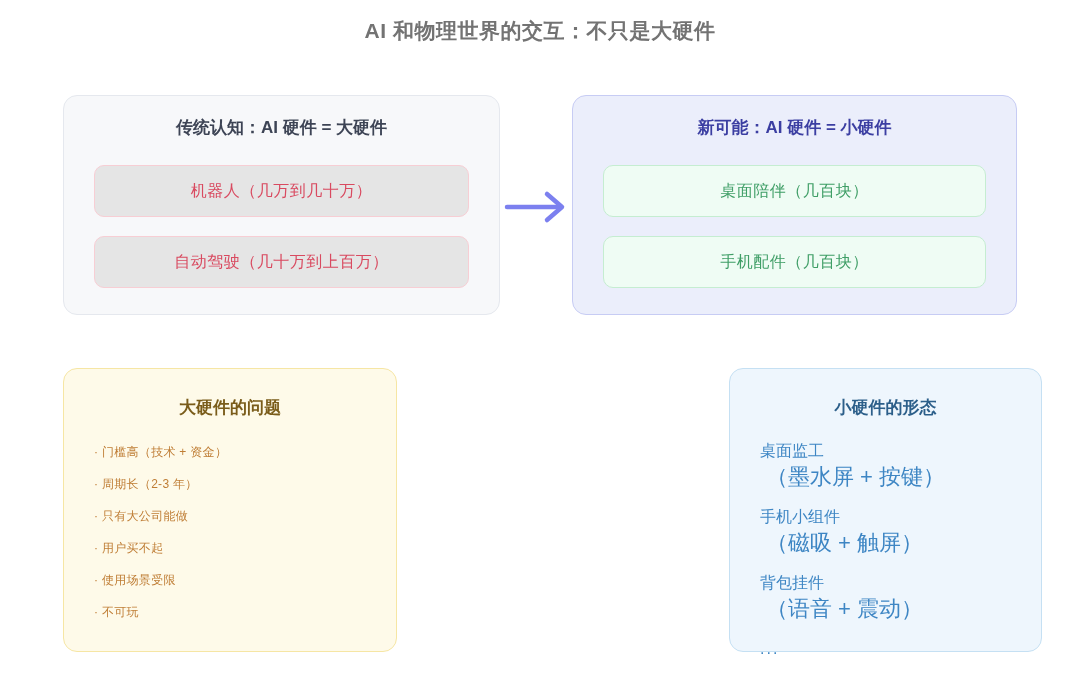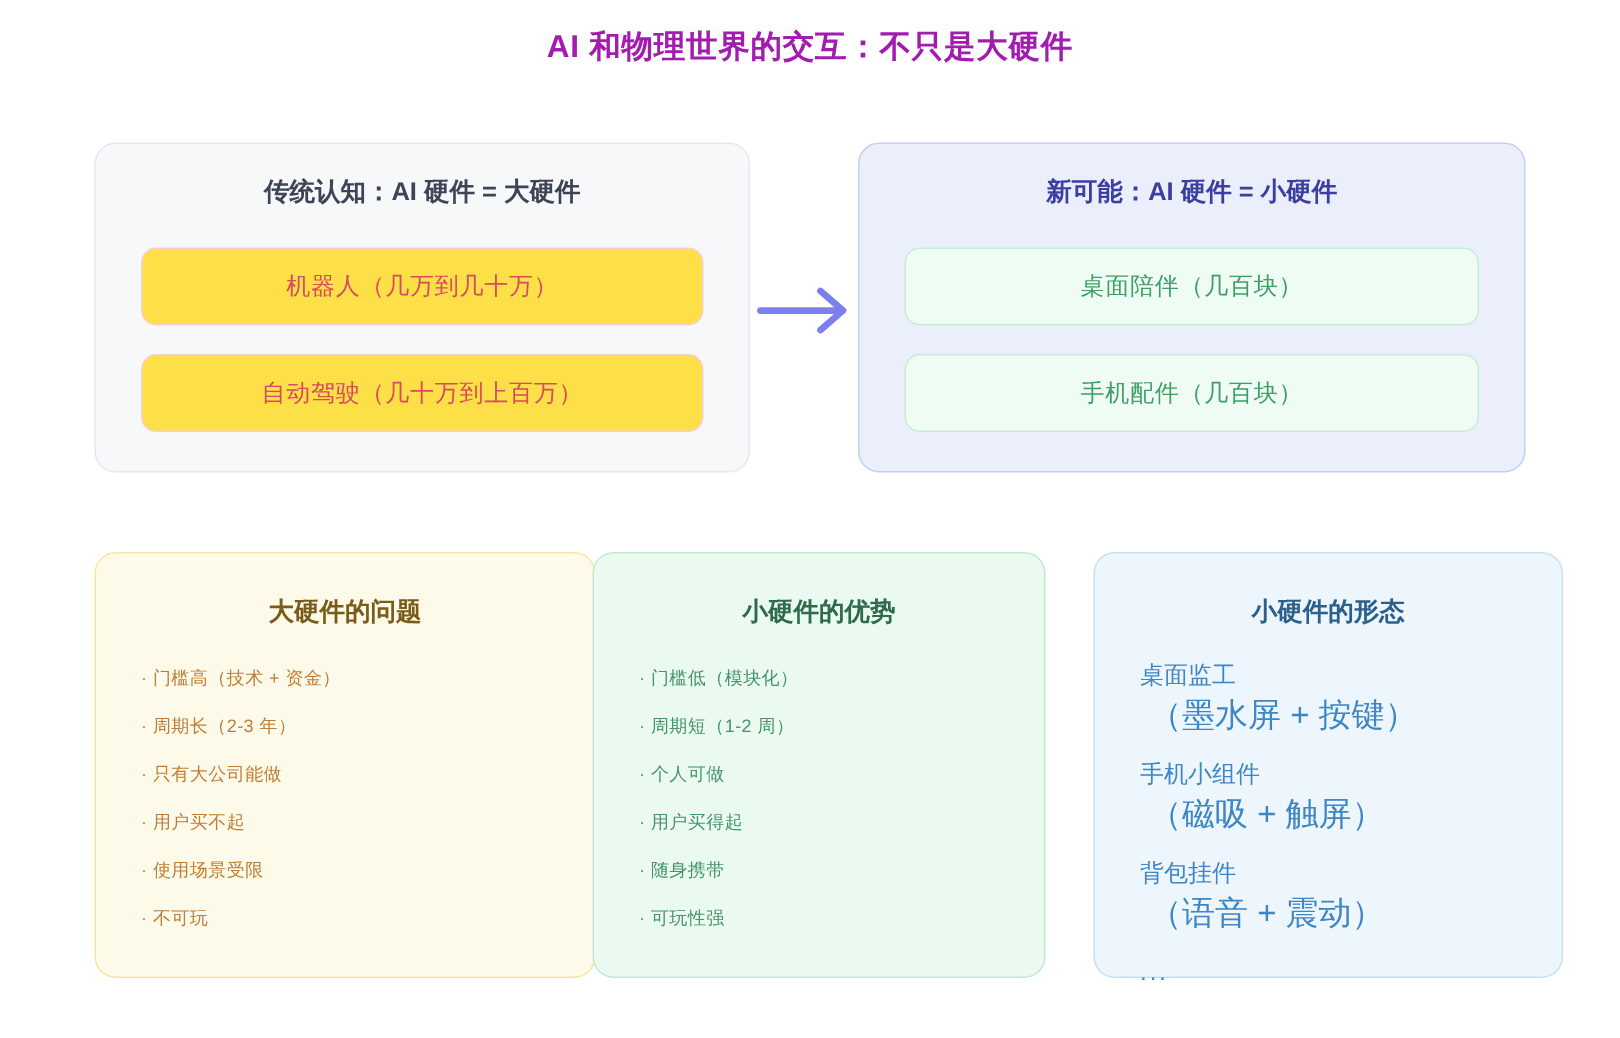--- a/index.html
+++ b/index.html
@@ -5,21 +5,21 @@
   * { margin: 0; padding: 0; box-sizing: border-box; }
   html, body { background: #ffffff; }
   body {
     font-family: "Liberation Sans", "DejaVu Sans", sans-serif;
     width: 1080px; height: 692px; position: relative; overflow: hidden;
   }
   .canvas { position: absolute; inset: 0; width: 1080px; height: 692px; background: #ffffff; }
 
   .title {
     position: absolute; top: 17px; left: 0; width: 1080px;
-    text-align: center; font-size: 21px; font-weight: bold; color: #a21caf;
+    text-align: center; font-size: 21px; font-weight: bold; color: #737373;
     letter-spacing: 0.5px;
   }
 
   
   .box {
     position: absolute; top: 95px; height: 220px; border-radius: 14px;
     border: 1px solid; padding-top: 20px;
   }
   .box-traditional { left: 63px; width: 437px; background: #f7f8fa; border-color: #e5e8ee; }
   .box-new         { left: 572px; width: 445px; background: #ebeefb; border-color: #c7ccf4; }
@@ -29,21 +29,21 @@
   }
   .box-traditional .box-header { color: #3d4455; }
   .box-new .box-header { color: #3b3ea2; }
 
   .pill-list { margin: 25px 30px 0; display: flex; flex-direction: column; gap: 19px; }
   .pill {
     height: 52px; border-radius: 10px; border: 1px solid;
     display: flex; align-items: center; justify-content: center;
     font-size: 16px; letter-spacing: 0.5px;
   }
-  .pill-red   { background: #fde047; border-color: #f7ced4; color: #d94a60; }
+  .pill-red   { background: #e5e5e5; border-color: #f7ced4; color: #d94a60; }
   .pill-green { background: #effcf4; border-color: #c5edd1; color: #3f9e66; }
 
   .arrow { position: absolute; left: 500px; top: 186px; width: 72px; height: 42px; }
 
   
   .card {
     position: absolute; top: 368px; height: 284px; border-radius: 14px;
     border: 1px solid; padding-top: 28px;
   }
   .card-problems   { left: 63px;  width: 334px; background: #fefae9; border-color: #f6e6a4; }
@@ -100,31 +100,20 @@
     <ul class="bullet-list">
       <li>门槛高（技术 + 资金）</li>
       <li>周期长（2-3 年）</li>
       <li>只有大公司能做</li>
       <li>用户买不起</li>
       <li>使用场景受限</li>
       <li>不可玩</li>
     </ul>
   </section>
 
-  <section class="card card-advantages">
-    <div class="card-header">小硬件的优势</div>
-    <ul class="bullet-list">
-      <li>门槛低（模块化）</li>
-      <li>周期短（1-2 周）</li>
-      <li>个人可做</li>
-      <li>用户买得起</li>
-      <li>随身携带</li>
-      <li>可玩性强</li>
-    </ul>
-  </section>
 
   <section class="card card-forms">
     <div class="card-header">小硬件的形态</div>
     <div class="form-list">
       <div class="form-group">
         <div class="form-name">桌面监工</div>
         <div class="form-detail">（墨水屏 + 按键）</div>
       </div>
       <div class="form-group">
         <div class="form-name">手机小组件</div>

